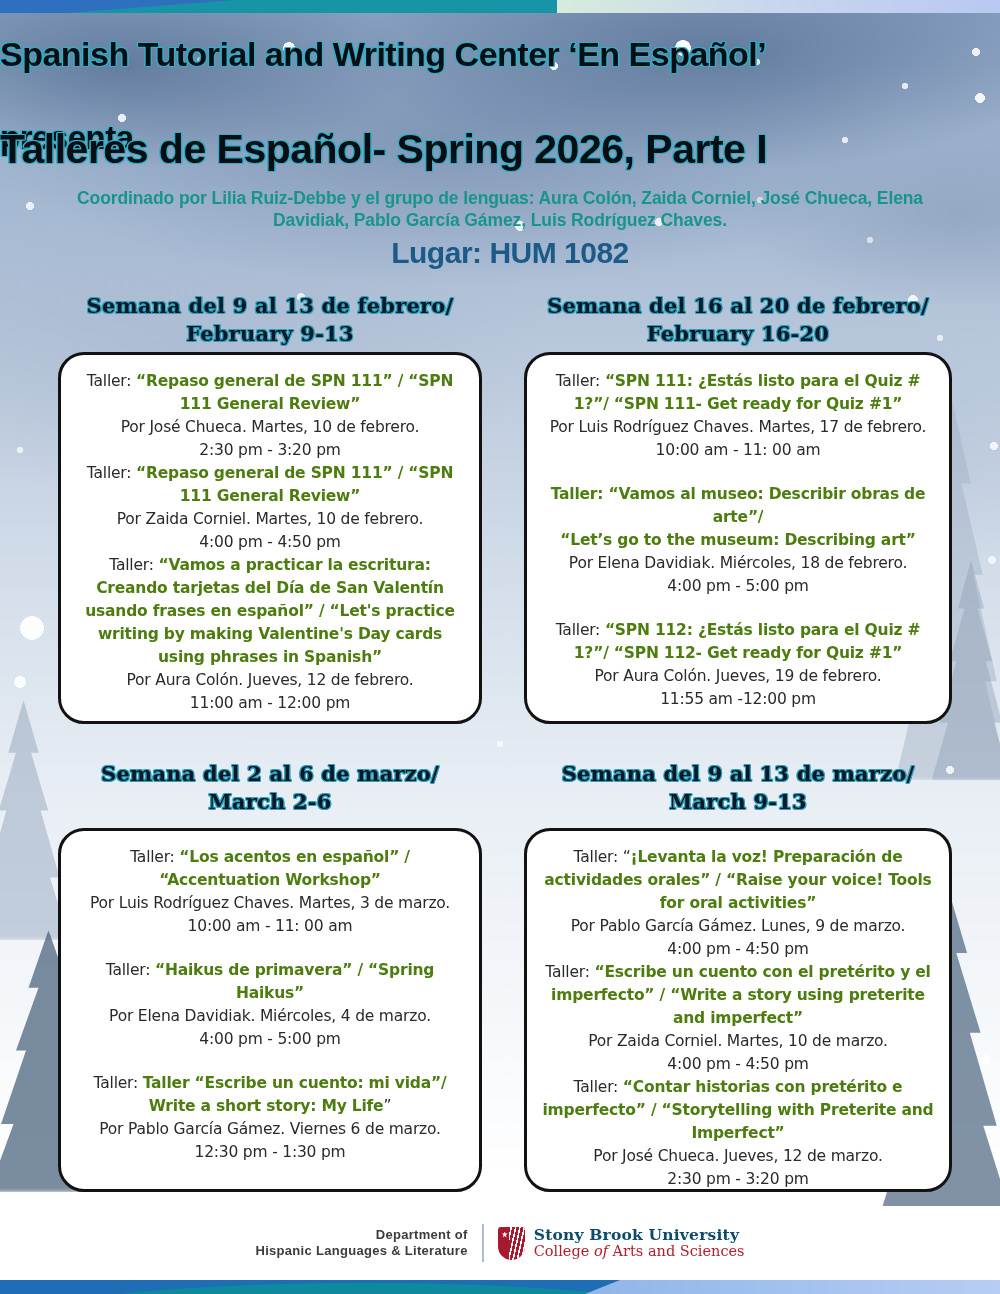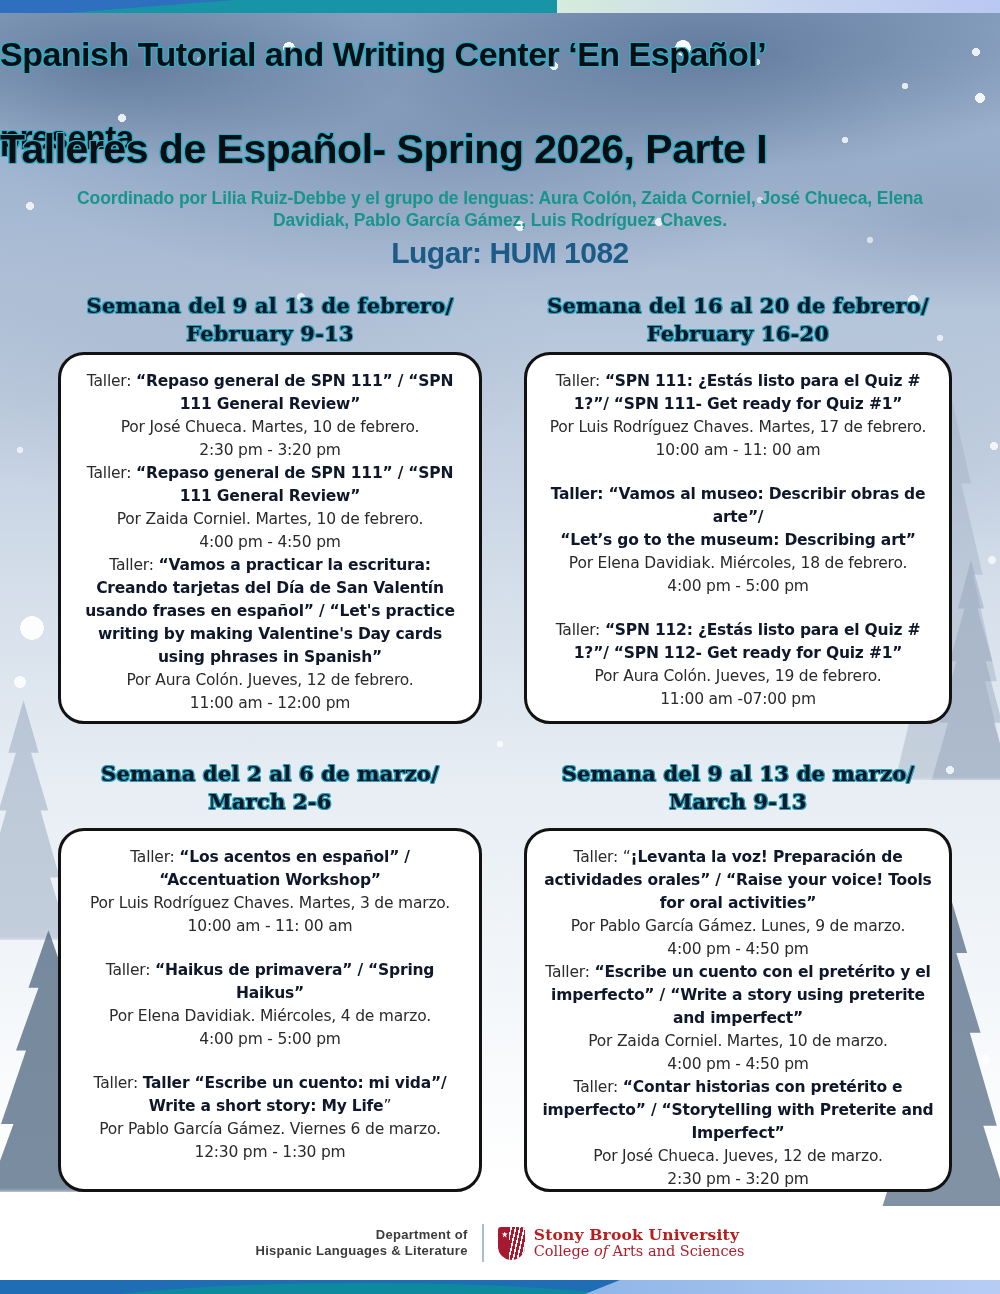--- a/index.html
+++ b/index.html
@@ -84,38 +84,38 @@
   .sh3{left:58px;top:760px;width:424px;}
   .sh4{left:524px;top:760px;width:428px;}
   
   .wbox{position:absolute;background:#fff;border:3px solid #121212;border-radius:26px;
     box-sizing:border-box;padding:15px 15px;text-align:center;color:#2a2a2a;
     font-size:15.5px;line-height:23px;letter-spacing:-.2px;}
   .b1{left:58px;top:352px;width:424px;height:372px;}
   .b2{left:524px;top:352px;width:428px;height:372px;}
   .b3{left:58px;top:828px;width:424px;height:364px;}
   .b4{left:524px;top:828px;width:428px;height:364px;}
-  .wbox .b{font-weight:bold;color:#0f172a;}
+  .wbox .b{font-weight:bold;color:#4d7c0f;}
   .wbox .spacer{height:21px;}
   
   .footer-band{position:absolute;left:0;top:1206px;width:1000px;height:74px;background:#fff;
     display:flex;align-items:center;justify-content:center;}
   .footer-inner{display:flex;align-items:center;gap:14px;}
   .dept{ text-align:right;font-family:"Liberation Sans","DejaVu Sans",sans-serif;font-weight:bold;
     font-size:13px;line-height:16px;color:#3c3c3c;letter-spacing:.3px;}
   .vdiv{width:2px;height:38px;background:#a9bed4;}
   .sbu{display:flex;align-items:center;gap:9px;}
   .shield{position:relative;width:27px;height:33px;background:#a6192e;flex:none;overflow:hidden;
     border-radius:3px 3px 50% 50% / 3px 3px 42% 42%;}
   .shield::before{content:"";position:absolute;left:4px;top:5px;width:6px;height:6px;background:#fff;
     clip-path:polygon(50% 0,63% 35%,100% 35%,70% 57%,82% 100%,50% 75%,18% 100%,30% 57%,0 35%,37% 35%);}
   .shield::after{content:"";position:absolute;right:-3px;top:-5px;width:19px;height:46px;
     background:repeating-linear-gradient(102deg,transparent 0 2.6px,#fff 2.6px 4.2px);}
   .sbu-text{display:flex;flex-direction:column;line-height:17px;}
-  .sbu-univ{font-family:"DejaVu Serif",serif;font-size:15.5px;color:#b91c1c;font-weight:bold;letter-spacing:.2px;}
+  .sbu-univ{font-family:"DejaVu Serif",serif;font-size:15.5px;color:#0c4a6e;font-weight:bold;letter-spacing:.2px;}
   .sbu-college{font-family:"DejaVu Serif",serif;font-size:14.5px;color:#b01e2e;}
   .sbu-college .it{font-style:italic;}
   
   .bottom-band{position:absolute;left:0;top:1280px;width:1000px;height:14px;background:#1e6db5;overflow:hidden;}
   .bottom-band::before{content:"";position:absolute;left:45px;top:3px;width:640px;height:62px;
     background:#0e8a9e;border-radius:50%;}
   .bottom-band::after{content:"";position:absolute;top:0;right:0;width:415px;height:14px;
     background:linear-gradient(90deg,#8fb6e8,#b7cdf4);clip-path:polygon(35px 0,100% 0,100% 100%,0 100%);}
 </style>
 </head>
@@ -170,21 +170,21 @@
       <div class="para"><span>Por Luis Rodríguez Chaves. Martes, 17 de febrero.</span></div>
       <div class="para"><span>10:00 am - 11: 00 am</span></div>
       <div class="spacer"></div>
       <div class="para"><span class="b">Taller: “Vamos al museo: Describir obras de arte”/</span></div>
       <div class="para"><span class="b">“Let’s go to the museum: Describing art”</span></div>
       <div class="para"><span>Por Elena Davidiak. Miércoles, 18 de febrero.</span></div>
       <div class="para"><span>4:00 pm - 5:00 pm</span></div>
       <div class="spacer"></div>
       <div class="para"><span>Taller: </span><span class="b">“SPN 112: ¿Estás listo para el Quiz # 1?”/ “SPN 112- Get ready for Quiz #1”</span></div>
       <div class="para"><span>Por Aura Colón. Jueves, 19 de febrero.</span></div>
-      <div class="para"><span>11:00 am -07:00 pm</span></div>
+      <div class="para"><span>11:55 am -12:00 pm</span></div>
     </div>
   <div class="wbox b3">
       <div class="para"><span>Taller: </span><span class="b">“Los acentos en español” / “Accentuation Workshop”</span></div>
       <div class="para"><span>Por Luis Rodríguez Chaves. Martes, 3 de marzo.</span></div>
       <div class="para"><span>10:00 am - 11: 00 am</span></div>
       <div class="spacer"></div>
       <div class="para"><span>Taller: </span><span class="b">“Haikus de primavera” / “Spring Haikus”</span></div>
       <div class="para"><span>Por Elena Davidiak. Miércoles, 4 de marzo.</span></div>
       <div class="para"><span>4:00 pm - 5:00 pm</span></div>
       <div class="spacer"></div>

